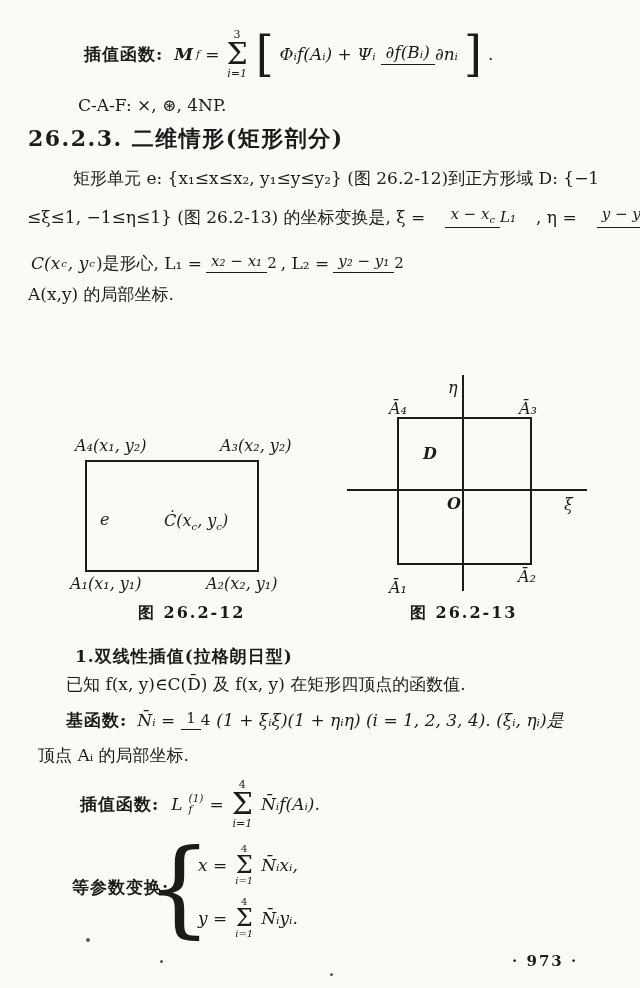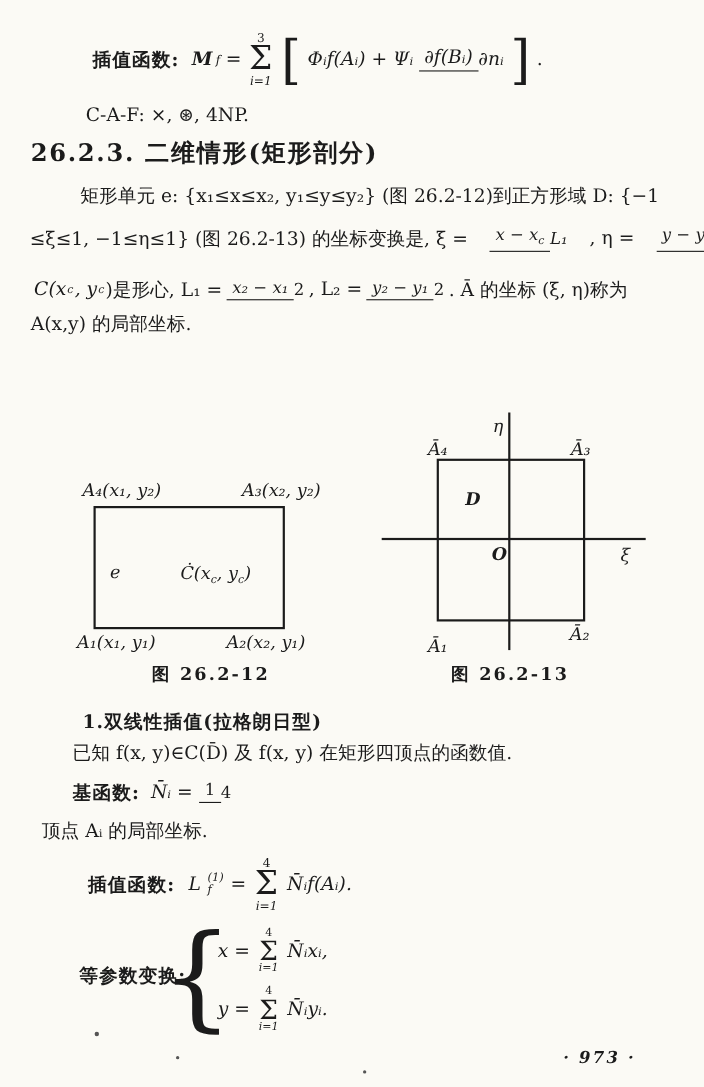--- a/index.html
+++ b/index.html
@@ -34,21 +34,21 @@
   .supsub{display:inline-flex;flex-direction:column;align-items:flex-start;font-size:10.5px;line-height:1.05;vertical-align:middle;font-style:italic;}
   sub.sb{font-size:11px;font-style:italic;}
   .heading{font-size:22px;font-weight:700;letter-spacing:1.5px;}
   .figcap{font-weight:600;letter-spacing:2px;font-size:16px;}
   
   .hline{position:absolute;background:#1b1b1b;height:2px;}
   .vline{position:absolute;background:#1b1b1b;width:2px;}
   .rect{position:absolute;border:2.2px solid #1b1b1b;background:transparent;}
   .figlabel{position:absolute;font-style:italic;font-size:16px;white-space:nowrap;}
   .speck{position:absolute;background:#555;border-radius:50%;}
-  .pageno{font-weight:700;font-size:15px;letter-spacing:2px;font-style:italic;}
+  .pageno{font-weight:700;font-size:15px;letter-spacing:2px;}
 </style>
 </head>
 <body>
 
 <div class="abs row" style="left:84px;top:22px;height:64px;">
   <span class="cn">插值函数:</span>
   <span class="it bold" style="margin-left:6px;">M</span>
     <sub class="sb" style="margin-left:-2px;">f</sub>
   <span>=</span>
   <span class="sum">
@@ -94,21 +94,20 @@
     <span style="margin-left:-3px;">)是形心, L₁ =</span>
   <span class="frac frac-sm">
     <span class="num it">x₂ − x₁</span>
     <span class="den">2</span>
   </span>
   <span>, L₂ =</span>
   <span class="frac frac-sm">
     <span class="num it">y₂ − y₁</span>
     <span class="den">2</span>
   </span>
-  <span>. Ā 的坐标 (ξ, η)称为</span>
 </div>
 
 <div class="abs nowrap" style="left:28px;top:283px;">A(x,y) 的局部坐标.</div>
 
 <div>
   <div class="rect" style="left:85px;top:460px;width:170px;height:108px;"></div>
   <span class="figlabel" style="left:75px;top:436px;">A₄(x₁, y₂)</span>
   <span class="figlabel" style="left:220px;top:436px;">A₃(x₂, y₂)</span>
   <span class="figlabel" style="left:70px;top:574px;">A₁(x₁, y₁)</span>
   <span class="figlabel" style="left:206px;top:574px;">A₂(x₂, y₁)</span>
@@ -135,20 +134,21 @@
 <div class="abs cn nowrap" style="left:75px;top:645px;font-weight:700;">1.双线性插值(拉格朗日型)</div>
 <div class="abs nowrap" style="left:66px;top:673px;">已知 f(x, y)∈C(D̄) 及 f(x, y) 在矩形四顶点的函数值.</div>
 
 <div class="abs row" style="left:66px;top:697px;height:46px;gap:6px;">
   <span class="cn">基函数:</span>
   <span class="it" style="margin-left:4px;">N̄ᵢ =</span>
   <span class="frac frac-sm">
     <span class="num">1</span>
     <span class="den">4</span>
   </span>
+  <span class="it">(1 + ξᵢξ)(1 + ηᵢη) (i = 1, 2, 3, 4). (ξᵢ, ηᵢ)是</span>
 </div>
 
 <div class="abs nowrap" style="left:38px;top:744px;">顶点 Aᵢ 的局部坐标.</div>
 
 <div class="abs row" style="left:80px;top:776px;height:56px;gap:6px;">
   <span class="cn">插值函数:</span>
   <span class="it" style="margin-left:6px;">L</span>
   <span class="supsub">
     <span>(1)</span>
     <span>f</span>

